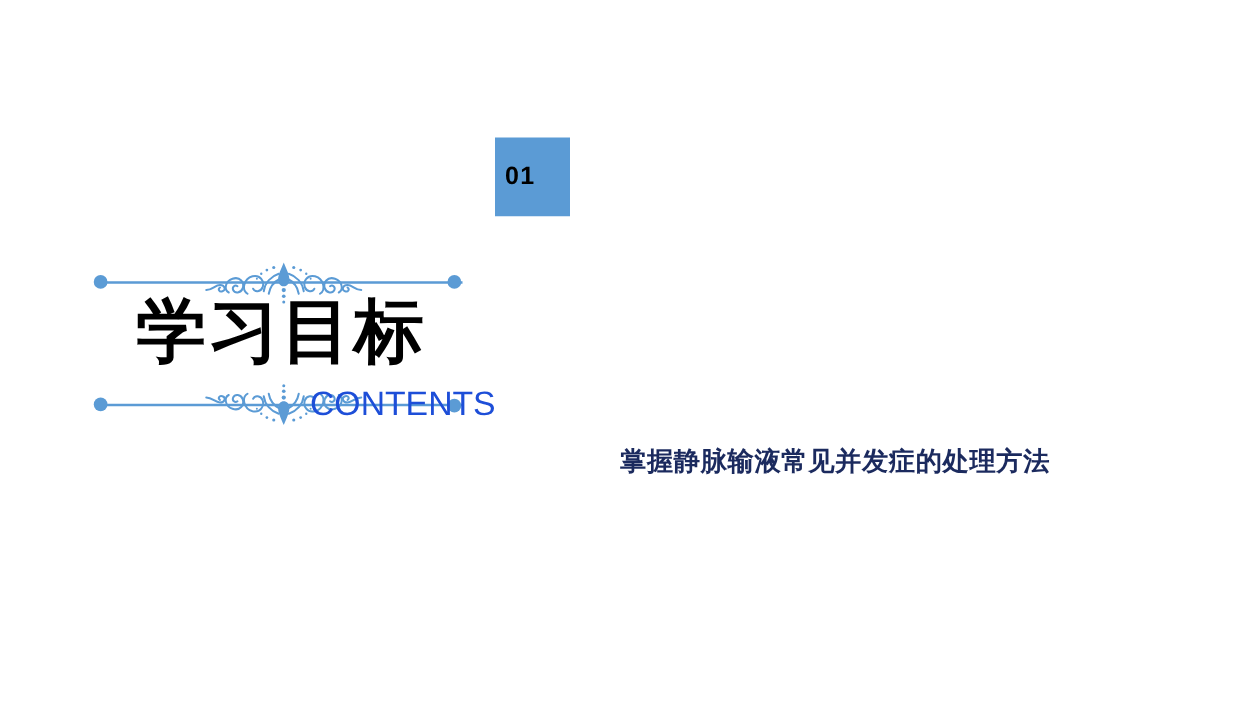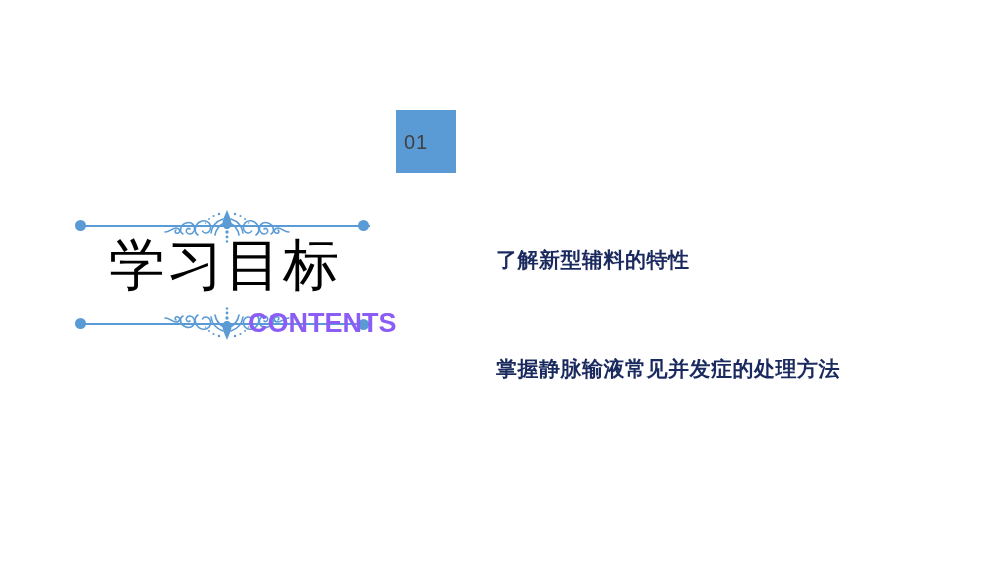--- a/index.html
+++ b/index.html
@@ -59,33 +59,33 @@
   .flourish svg { display: block; width: 100%; height: 100%; }
 
   .main-title {
     position: absolute;
     left: 0;
     top: 48px;
     width: 330px;
     text-align: center;
     font-size: 56px;
     line-height: 64px;
-    font-weight: 400;
+    font-weight: 700;
     color: #000000;
     letter-spacing: 2px;
     white-space: nowrap;
   }
 
   .contents-word {
     position: absolute;
     left: 188px;
     top: 123px;
     font-size: 27px;
-    font-weight: 700;
-    color: #8b5cf6;
+    font-weight: 400;
+    color: #1d4ed8;
     letter-spacing: 0px;
     white-space: nowrap;
   }
 
   
   .list {
     position: absolute;
     left: 396px;
     top: 110px;
     width: 560px;
@@ -105,22 +105,22 @@
     width: 60px;
     height: 63px;
     background: #5B9BD5;
   }
   .num-box span {
     position: absolute;
     left: 8px;
     top: 50%;
     transform: translateY(-50%);
     font-size: 20px;
-    font-weight: 400;
-    color: #404040;
+    font-weight: 700;
+    color: #000000;
     letter-spacing: 1px;
   }
 
   .row-text {
     position: absolute;
     left: 100px;
     top: 50%;
     transform: translateY(-50%);
     font-size: 21px;
     font-weight: 700;
@@ -228,21 +228,20 @@
 
   <div class="list">
 
     <div class="row r1">
       <div class="num-box">
         <span>01</span>
       </div>
     </div>
 
     <div class="row r2">
-      <div class="row-text">了解新型辅料的特性</div>
     </div>
 
     <div class="row r3">
       <div class="row-text">掌握静脉输液常见并发症的处理方法</div>
     </div>
 
   </div>
 
 </div>
 

